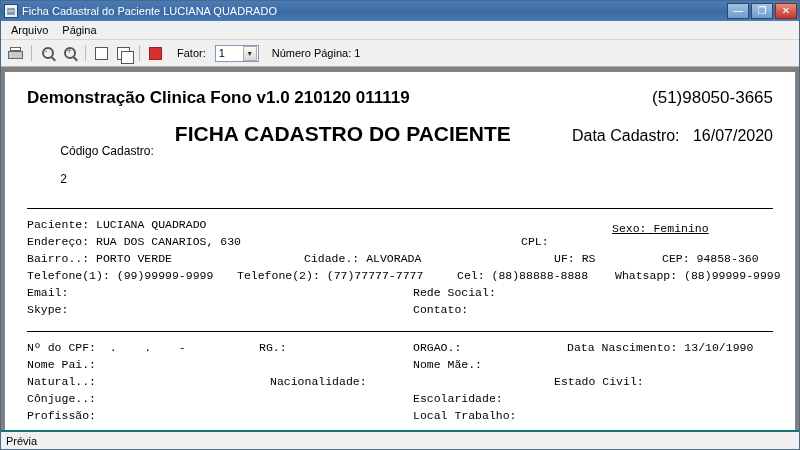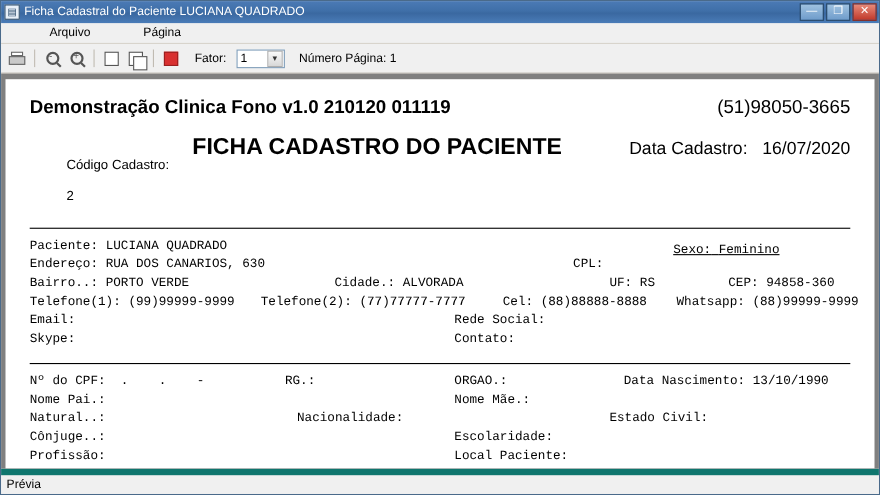--- a/index.html
+++ b/index.html
@@ -81,21 +81,20 @@
     border-bottom: 1px solid #d8d4cc;
     display: flex;
     align-items: center;
     padding-left: 4px;
     gap: 2px;
   }
   .menu-item {
     padding: 14px 6px;
     font-size: 11px;
     color: #000;
-    margin-left: 34px;
   }
   
   .toolbar {
     height: 26px;
     background: #f0f0f0;
     border-bottom: 1px solid #b9b4ab;
     display: flex;
     align-items: center;
     padding-left: 6px;
     gap: 5px;
@@ -237,21 +236,21 @@
     font-size: 11.5px;
     line-height: 17px;
     white-space: pre;
   }
   .blk { position: relative; }
   .abs { position: absolute; white-space: pre; }
   
   .statusbar {
     height: 17px;
     background: #f0f0f0;
-    border-top: 6px solid #0f766e;
+    border-top: 2px solid #0f766e;
     display: flex;
     align-items: center;
     padding-left: 5px;
     font-size: 11px;
     color: #000;
     text-align: center;
   }
 </style>
 </head>
 <body>
@@ -368,21 +367,21 @@
         <div class="abs" style="left:386px; top:17px;"><span>Nome Mãe.:</span> <span></span></div>
 
         <div class="abs" style="left:0; top:34px;"><span>Natural..:</span> <span></span></div>
         <div class="abs" style="left:243px; top:34px;"><span>Nacionalidade:</span> <span></span></div>
         <div class="abs" style="left:527px; top:34px;"><span>Estado Civil:</span> <span></span></div>
 
         <div class="abs" style="left:0; top:51px;"><span>Cônjuge..:</span> <span></span></div>
         <div class="abs" style="left:386px; top:51px;"><span>Escolaridade:</span> <span></span></div>
 
         <div class="abs" style="left:0; top:68px;"><span>Profissão:</span> <span></span></div>
-        <div class="abs" style="left:386px; top:68px;"><span>Local Paciente:</span> <span></span></div>
+        <div class="abs" style="left:386px; top:68px;"><span>Local Trabalho:</span> <span></span></div>
       </div>
 
       <hr class="sep" style="margin-top:-8px;">
 
     </div>
   </div>
 
   <div class="statusbar">
     <span>Prévia</span>
   </div>

